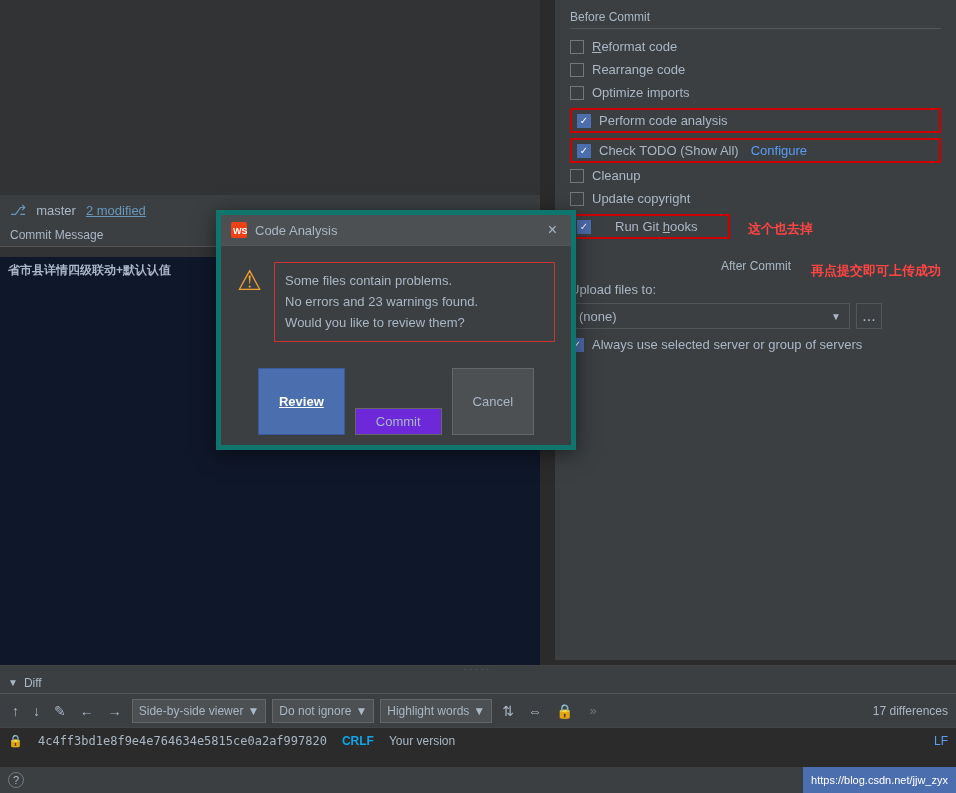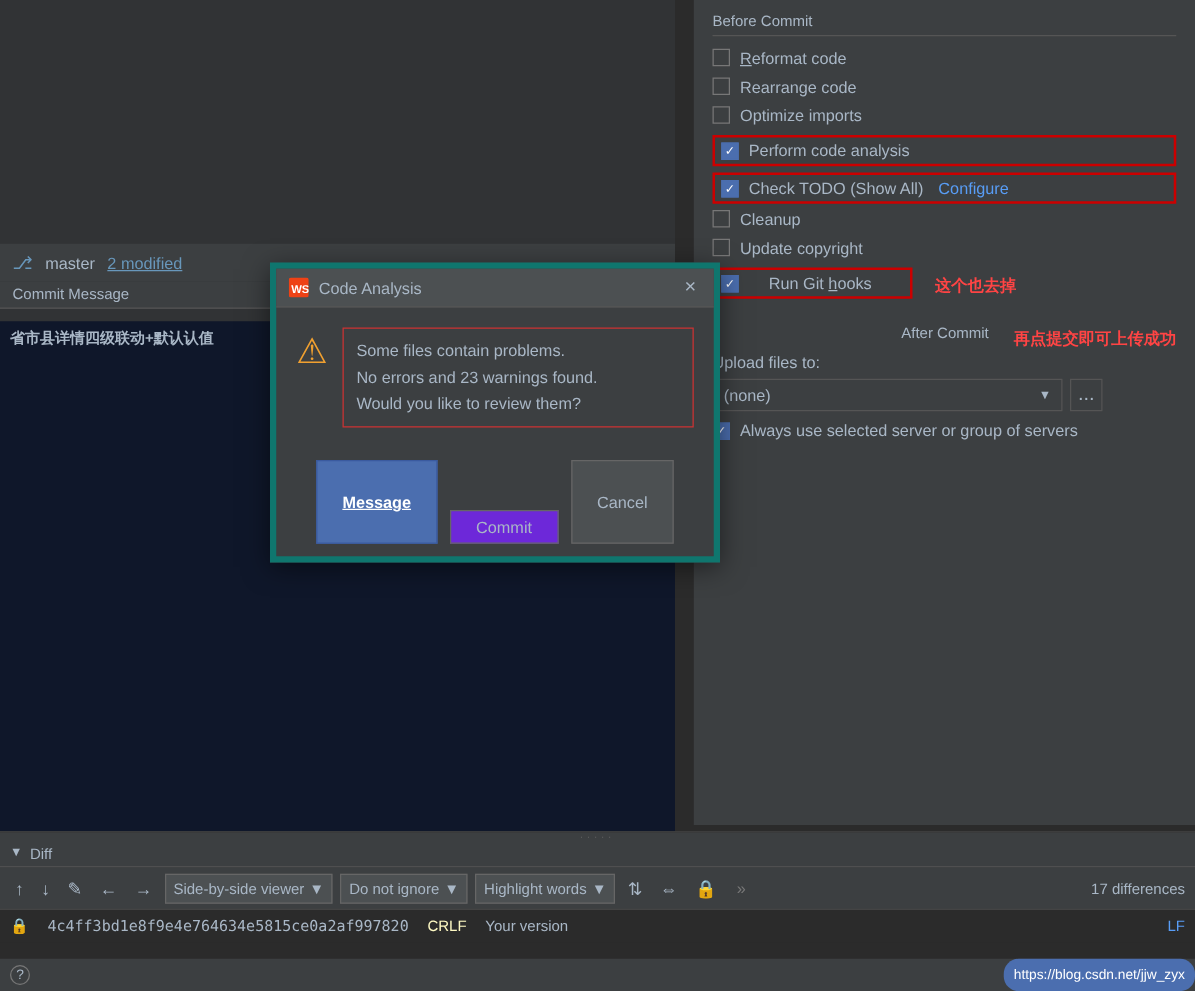--- a/index.html
+++ b/index.html
@@ -103,20 +103,21 @@
     .section-title {
       color: #a9b7c6;
       font-size: 12px;
       margin-bottom: 10px;
       padding-bottom: 4px;
       border-bottom: 1px solid #555;
     }
 
     .checkbox-row {
       display: flex;
+      align-items: center;
       margin-bottom: 8px;
       gap: 8px;
       position: relative;
     }
 
     .checkbox {
       width: 14px;
       height: 14px;
       border: 1px solid #777;
       background: #3c3f41;
@@ -292,22 +293,22 @@
     .lock-icon {
       color: #a9b7c6;
     }
 
     .file-hash {
       color: #a9b7c6;
       font-family: monospace;
     }
 
     .crlf-badge {
-      color: #fef9c3;
-      font-weight: normal;
+      color: #0ea5e9;
+      font-weight: bold;
     }
 
     .your-version {
       color: #a9b7c6;
     }
 
     .lf-badge {
       color: #589df6;
       margin-left: auto;
     }
@@ -343,21 +344,20 @@
       position: absolute;
       right: 0;
       bottom: 0;
       height: 26px;
       background: #4b6eaf;
       color: white;
       font-size: 11px;
       display: flex;
       align-items: center;
       padding: 0 8px;
-      border-radius: 12px;
     }
 
     .modal {
       background: #3c3f41;
       border: 5px solid #0f766e;
       width: 360px;
       box-shadow: 0 4px 20px rgba(0,0,0,0.5);
       position: absolute;
       top: 210px;
       left: 216px;
@@ -655,19 +655,19 @@
       <div class="modal-content-box">
         <div class="modal-message">
           <div>Some files contain problems.</div>
           <div>No errors and 23 warnings found.</div>
           <div>Would you like to review them?</div>
         </div>
       </div>
     </div>
 
     <div class="modal-footer">
-      <button class="btn-review">Message</button>
+      <button class="btn-review">Review</button>
       <button class="btn-commit">Commit</button>
       <button class="btn-cancel">Cancel</button>
     </div>
   </div>
 
 </div>
 
 </body></html>

